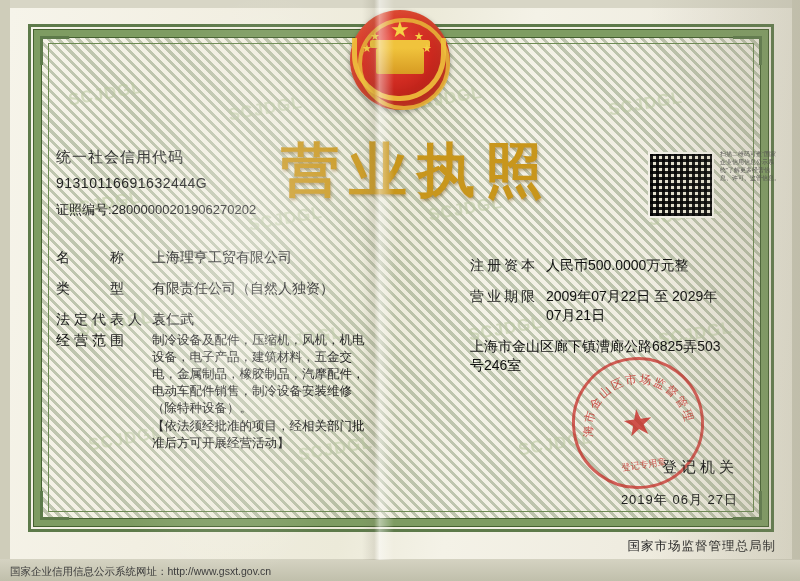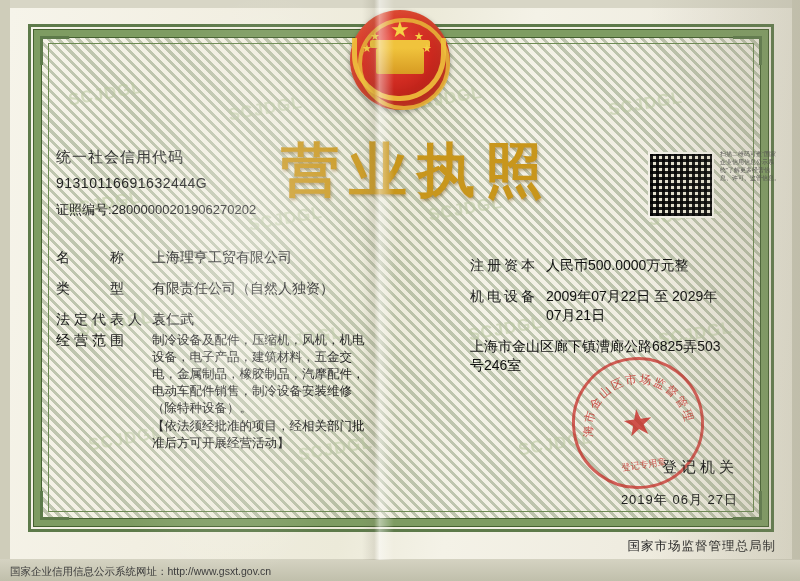--- a/index.html
+++ b/index.html
@@ -265,21 +265,21 @@
       <div class="v">袁仁武</div>
     </div>
   </div>
 
   <div class="fields-right">
     <div class="row">
       <div class="k">注册资本</div>
       <div class="v">人民币500.0000万元整</div>
     </div>
     <div class="row">
-      <div class="k">机电设备</div>
+      <div class="k">营业期限</div>
       <div class="v">2009年07月22日 至 2029年07月21日</div>
     </div>
     <div class="row">
       <div class="v">上海市金山区廊下镇漕廊公路6825弄503号246室</div>
     </div>
   </div>
 
   <div class="scope">
     <div class="k">经营范围</div>
     <div class="v">

